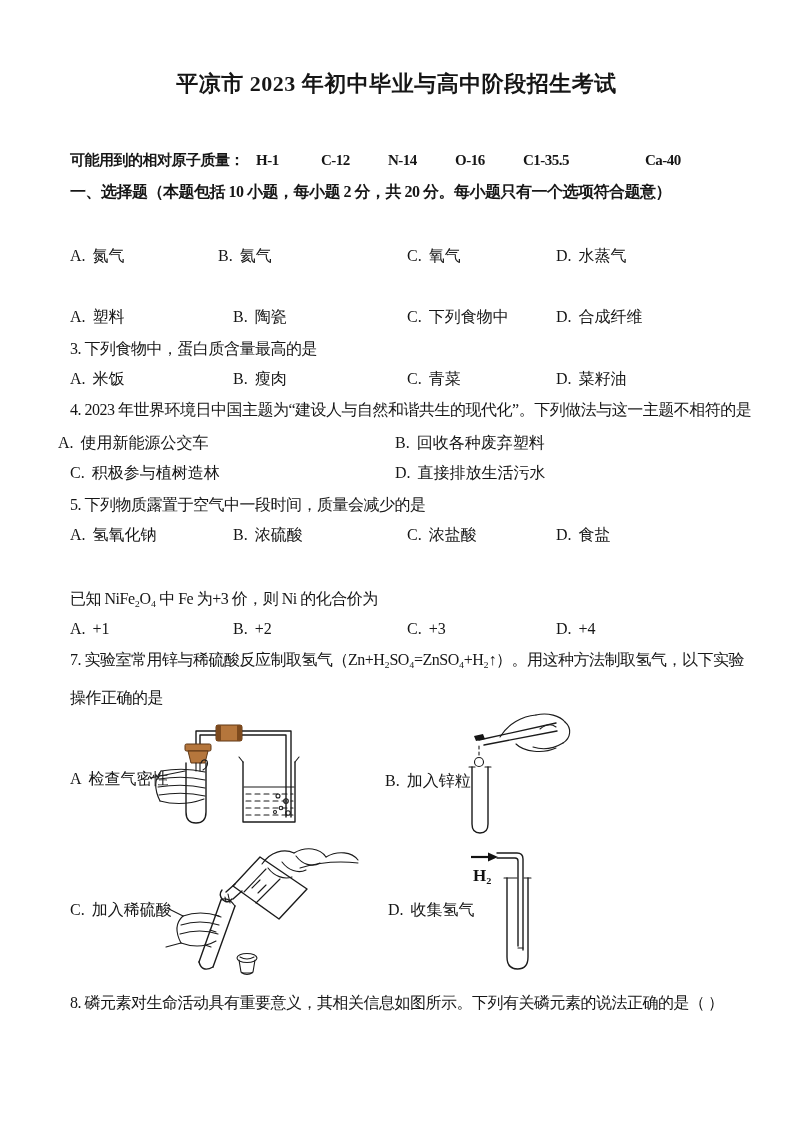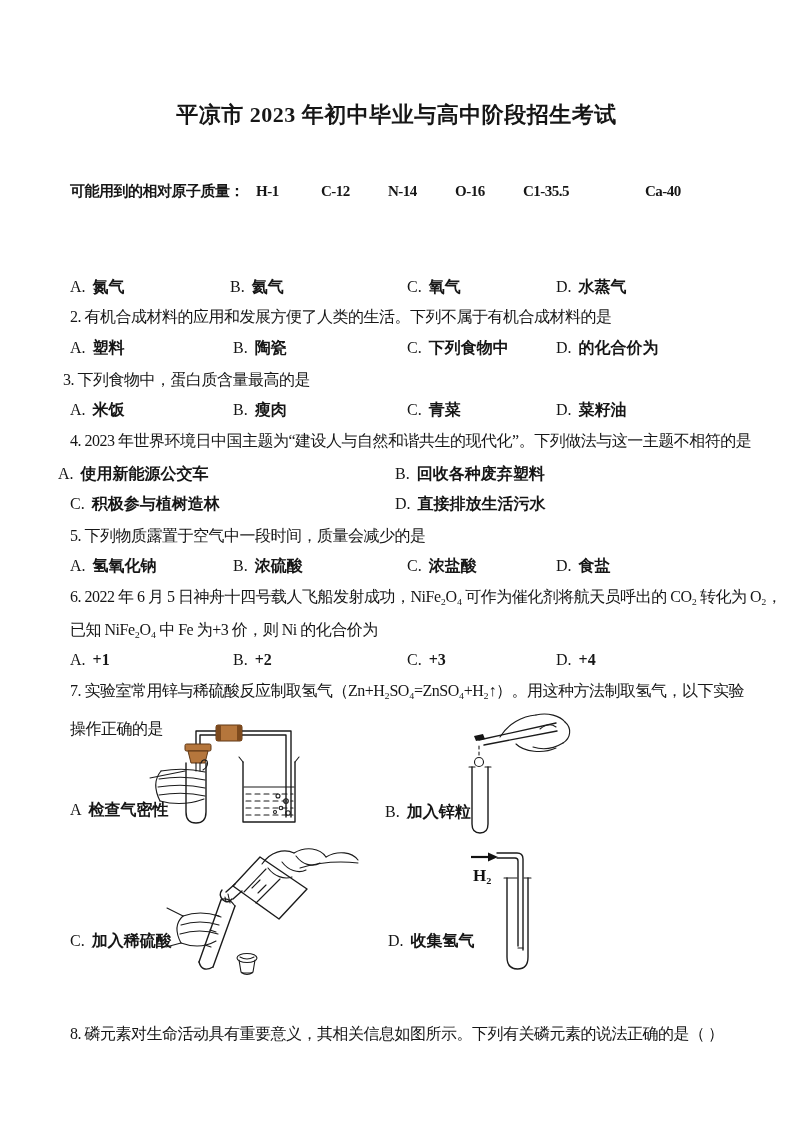--- a/index.html
+++ b/index.html
@@ -1,25 +1,25 @@
 <!DOCTYPE html>
 <html><head>
 <meta charset="utf-8">
 <style>
   html,body{margin:0;padding:0;background:#ffffff;}
   .page{position:relative;width:793px;height:1122px;background:#ffffff;
         font-family:"Liberation Serif","DejaVu Serif",serif;color:#161616;overflow:hidden;}
-  .line{position:absolute;white-space:nowrap;font-size:16px;line-height:1.25;margin-top:31px;}
+  .line{position:absolute;white-space:nowrap;font-size:16px;line-height:1.25;}
   .b{font-weight:bold;}
   .center{left:0;width:793px;text-align:center;}
   .title{font-size:22px;letter-spacing:0.5px;}
   .sub{font-size:21px;letter-spacing:1px;}
   .stem{letter-spacing:-0.5px;}
   .amass{font-size:15px;letter-spacing:-0.5px;}
-  .ov{margin-left:7px;font-weight:bold;}
+  .ov{margin-left:7px;}
   svg{position:absolute;overflow:visible;}
   .sk{stroke:#1b1b1b;stroke-width:1.4;fill:none;stroke-linecap:round;stroke-linejoin:round;}
   .thin{stroke:#1b1b1b;stroke-width:1.1;fill:none;stroke-linecap:round;}
   .gastext{font-family:"Liberation Serif","DejaVu Serif",serif;font-weight:bold;font-size:17px;fill:#111;}
 </style>
 </head>
 <body>
 
 <div class="page">
 
@@ -28,51 +28,50 @@
   <div>
     <span class="line b amass" style="left:70px;top:151px">可能用到的相对原子质量：</span>
     <span class="line b amass" style="left:256px;top:151px">H-1</span>
     <span class="line b amass" style="left:321px;top:151px">C-12</span>
     <span class="line b amass" style="left:388px;top:151px">N-14</span>
     <span class="line b amass" style="left:455px;top:151px">O-16</span>
     <span class="line b amass" style="left:523px;top:151px">C1-35.5</span>
     <span class="line b amass" style="left:645px;top:151px">Ca-40</span>
   </div>
 
+  <div class="line b stem" style="left:70px;top:182px">一、选择题（本题包括 10 小题，每小题 2 分，共 20 分。每小题只有一个选项符合题意）</div>
 
   <span class="line" style="left:70px;top:246px"><span>A.</span><span class="ov">氮气</span></span>
-  <span class="line" style="left:230px;top:246px"><span>B.</span><span class="ov">氦气</span></span>
+  <span class="line" style="left:218px;top:246px"><span>B.</span><span class="ov">氦气</span></span>
   <span class="line" style="left:407px;top:246px"><span>C.</span><span class="ov">氧气</span></span>
   <span class="line" style="left:556px;top:246px"><span>D.</span><span class="ov">水蒸气</span></span>
 
-  <div class="line stem" style="left:70px;top:276px">2. 有机合成材料的应用和发展方便了人类的生活。下列不属于有机合成材料的是</div>
   <span class="line" style="left:70px;top:307px"><span>A.</span><span class="ov">塑料</span></span>
   <span class="line" style="left:233px;top:307px"><span>B.</span><span class="ov">陶瓷</span></span>
   <span class="line" style="left:407px;top:307px"><span>C.</span><span class="ov">下列食物中</span></span>
-  <span class="line" style="left:556px;top:307px"><span>D.</span><span class="ov">的化合价为</span></span>
-
-  <div class="line stem" style="left:63px;top:339px">3. 下列食物中，蛋白质含量最高的是</div>
+  <span class="line" style="left:556px;top:307px"><span>D.</span><span class="ov">合成纤维</span></span>
+
+  <div class="line stem" style="left:70px;top:339px">3. 下列食物中，蛋白质含量最高的是</div>
   <span class="line" style="left:70px;top:369px"><span>A.</span><span class="ov">米饭</span></span>
   <span class="line" style="left:233px;top:369px"><span>B.</span><span class="ov">瘦肉</span></span>
   <span class="line" style="left:407px;top:369px"><span>C.</span><span class="ov">青菜</span></span>
   <span class="line" style="left:556px;top:369px"><span>D.</span><span class="ov">菜籽油</span></span>
 
   <div class="line stem" style="left:70px;top:400px">4. 2023 年世界环境日中国主题为“建设人与自然和谐共生的现代化”。下列做法与这一主题不相符的是</div>
   <span class="line" style="left:58px;top:433px"><span>A.</span><span class="ov">使用新能源公交车</span></span>
   <span class="line" style="left:395px;top:433px"><span>B.</span><span class="ov">回收各种废弃塑料</span></span>
   <span class="line" style="left:70px;top:463px"><span>C.</span><span class="ov">积极参与植树造林</span></span>
   <span class="line" style="left:395px;top:463px"><span>D.</span><span class="ov">直接排放生活污水</span></span>
 
   <div class="line stem" style="left:70px;top:495px">5. 下列物质露置于空气中一段时间，质量会减少的是</div>
   <span class="line" style="left:70px;top:525px"><span>A.</span><span class="ov">氢氧化钠</span></span>
   <span class="line" style="left:233px;top:525px"><span>B.</span><span class="ov">浓硫酸</span></span>
   <span class="line" style="left:407px;top:525px"><span>C.</span><span class="ov">浓盐酸</span></span>
   <span class="line" style="left:556px;top:525px"><span>D.</span><span class="ov">食盐</span></span>
 
-  <div class="line stem" style="left:70px;top:556px">6. 2022 年 6 月 5 日神舟十四号载人飞船发射成功，NiFe₂O₄ 可作为催化剂将航天员呼出的 CO₂ 转化为 O₂，</div>
   <div class="line stem" style="left:70px;top:589px">已知 NiFe₂O₄ 中 Fe 为+3 价，则 Ni 的化合价为</div>
   <span class="line" style="left:70px;top:619px"><span>A.</span><span class="ov">+1</span></span>
   <span class="line" style="left:233px;top:619px"><span>B.</span><span class="ov">+2</span></span>
   <span class="line" style="left:407px;top:619px"><span>C.</span><span class="ov">+3</span></span>
   <span class="line" style="left:556px;top:619px"><span>D.</span><span class="ov">+4</span></span>
 
   <div class="line stem" style="left:70px;top:650px">7. 实验室常用锌与稀硫酸反应制取氢气（Zn+H₂SO₄=ZnSO₄+H₂↑）。用这种方法制取氢气，以下实验</div>
   <div class="line stem" style="left:70px;top:688px">操作正确的是</div>
 
   <span class="line" style="left:70px;top:769px"><span>A</span><span class="ov">检查气密性</span></span>

